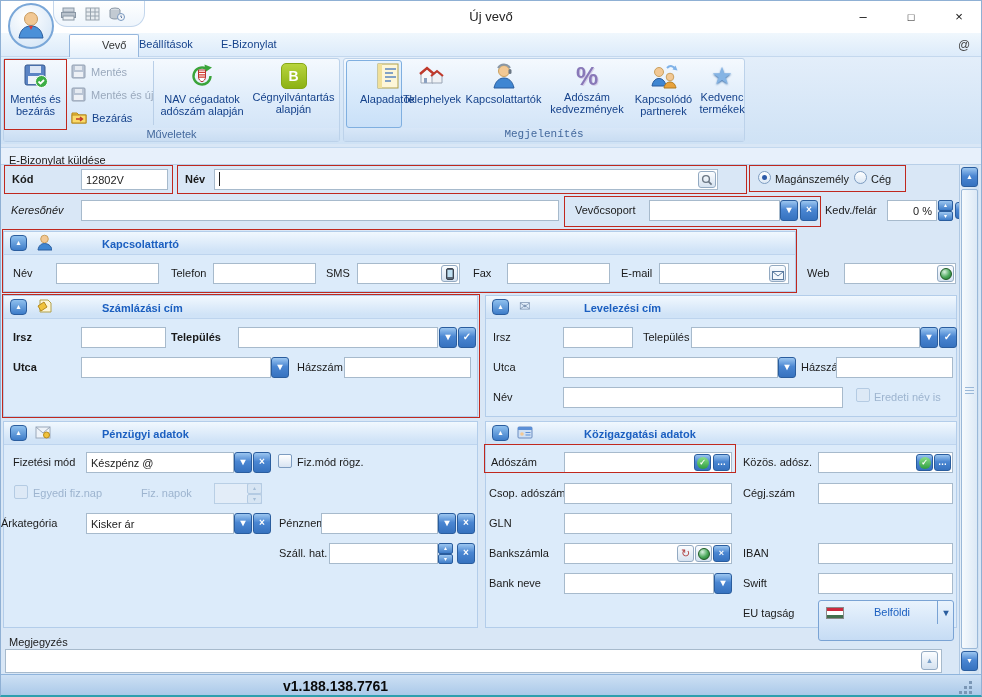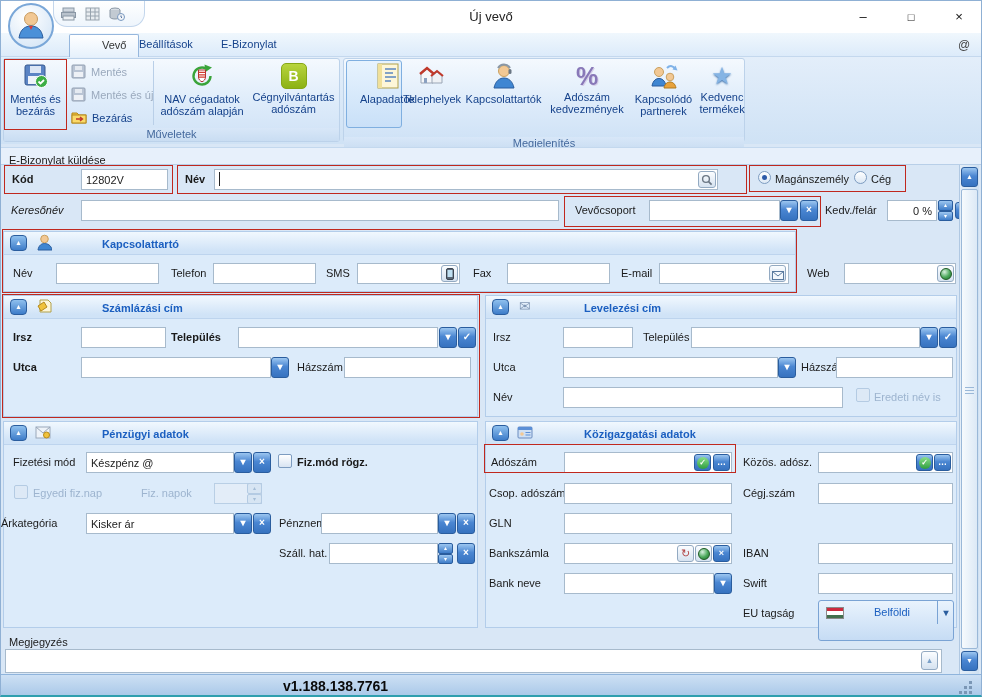--- a/index.html
+++ b/index.html
@@ -162,21 +162,21 @@
     <span><svg width="26" height="26">
           <path d="M21.5 13a8.5 8.5 0 1 1-4.5-7.5" fill="none" stroke="#3aa43a" stroke-width="2.4"></path>
           <polygon points="15.5,1.5 23,4.5 16.5,9" fill="#3aa43a"></polygon>
           <path d="M9.5 7h7v7c0 2.4-1.6 4-3.5 4.8-1.9-.8-3.5-2.4-3.5-4.8z" fill="#fff" stroke="#b03030"></path>
           <path d="M9.5 9.4h7M9.5 11.8h7M9.5 14.2h7" stroke="#d23b2f" stroke-width="1.2"></path>
         </svg></span>
     <span class="cap">NAV cégadatok adószám alapján</span>
   </div>
   <div class="bigbtn" style="left:248px;width:89px;">
     <span style="position:relative;width:26px;height:26px;background:linear-gradient(#b8d43e,#8cb214);border:1px solid #86a716;border-radius:5px;color:#fff;font-weight:bold;font-size:14px;line-height:25px;">B</span>
-    <span class="cap">Cégnyilvántartás adószám</span>
+    <span class="cap">Cégnyilvántartás alapján</span>
   </div>
   <div class="rglabel" style="left:3px;top:127px;width:335px;">Műveletek</div>
 
   <div class="rgroup" style="left:342px;width:402px;"></div>
   <div class="bigbtn sel" style="left:345px;width:56px;">
     <span><svg width="22" height="26">
           <rect x="1" y="1" width="20" height="24" fill="#fdf6d8" stroke="#b0a04a"></rect>
           <rect x="1" y="1" width="4" height="24" fill="#f0e09a"></rect>
           <path d="M8 6h11M8 10h8M8 14h11M8 18h6" stroke="#5b86c0" stroke-width="1.6"></path>
         </svg></span>
@@ -213,21 +213,21 @@
           <path d="M2 23c1-6 4.5-7.5 7-7.5s6 1.5 7 7.5z" fill="#3f86d2" stroke="#2a5d9e"></path>
           <circle cx="20" cy="14" r="3.8" fill="#f2c894" stroke="#caa05f"></circle>
           <path d="M14 25c.8-4.5 3.5-6 6-6s5.2 1.5 6 6z" fill="#e8a23c" stroke="#b07a1e"></path>
         </svg></span>
     <span class="cap">Kapcsolódó partnerek</span>
   </div>
   <div class="bigbtn" style="left:699px;width:44px;">
     <span style="font-size:24px;line-height:26px;color:#85b4e4;text-shadow:0 1px 2px #3b6ea8;">★</span>
     <span class="cap">Kedvenc termékek</span>
   </div>
-  <div class="rglabel" style="left:343px;top:136px;width:400px;">Megjelenítés</div>
+  <div class="rglabel" style="left:343px;top:127px;width:400px;font-family:Liberation Mono, monospace;">Megjelenítés</div>
 
   <div class="abs" style="left:0;top:146px;width:982px;height:18px;background:#e7f0fb;border-top:1px solid #c3d8ee;border-bottom:1px solid #b8cfe8;">
     <span class="lbl" style="left:8px;top:2px;position:relative;display:inline-block;">E-Bizonylat küldése</span>
   </div>
 
   <span class="lbl b" style="left:11px;top:172px;">Kód</span>
   <input class="txt" style="left: 80px; top: 168px; width: 87px;" value="12802V">
   <span class="lbl b" style="left:184px;top:172px;">Név</span>
   <input class="txt" style="left: 213px; top: 168px; width: 504px;">
   <span class="caret" style="left:218px;top:171px;"></span>
@@ -335,21 +335,21 @@
         <rect x="1" y="1" width="14" height="11" fill="#eef3f9" stroke="#9aa8ba"></rect>
         <path d="M1 1l7 6 7-6" fill="none" stroke="#9aa8ba"></path>
         <circle cx="11.5" cy="9" r="3" fill="#f0c23c" stroke="#b5891d"></circle>
       </svg></span>
   <span class="sectitle" style="left:57px;top:427px;">Pénzügyi adatok</span>
   <span class="lbl" style="left:12px;top:455px;">Fizetési mód</span>
   <input class="txt" style="left: 85px; top: 451px; width: 148px;" value="Készpénz @">
   <span class="bbtn" style="left:233px;top:451px;">▾</span>
   <span class="bbtn" style="left:252px;top:451px;">×</span>
   <span class="cb" style="left:277px;top:453px;"></span>
-  <span class="lbl" style="left:296px;top:455px;font-weight:bold;">Fiz.mód rögz.</span>
+  <span class="lbl" style="left:296px;top:455px;">Fiz.mód rögz.</span>
   <span class="cb dis" style="left:13px;top:484px;"></span>
   <span class="lbl dim" style="left:32px;top:486px;">Egyedi fiz.nap</span>
   <span class="lbl dim" style="left:140px;top:486px;">Fiz. napok</span>
   <input class="txt" style="left: 213px; top: 482px; width: 48px; background: rgb(227, 237, 248); border-color: rgb(185, 207, 229);" disabled="">
   <span class="spin dis" style="left:246px;top:482px;">
       <span>▴</span>
       <span>▾</span>
     </span>
   <span class="lbl" style="left:0;top:516px;">Árkategória</span>
   <input class="txt" style="left: 85px; top: 512px; width: 148px;" value="Kisker ár">

